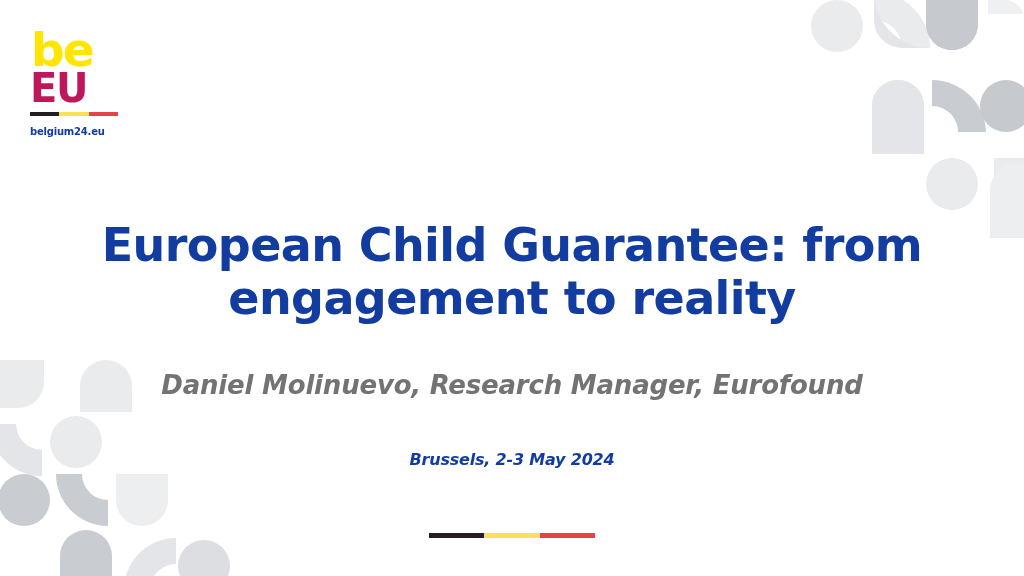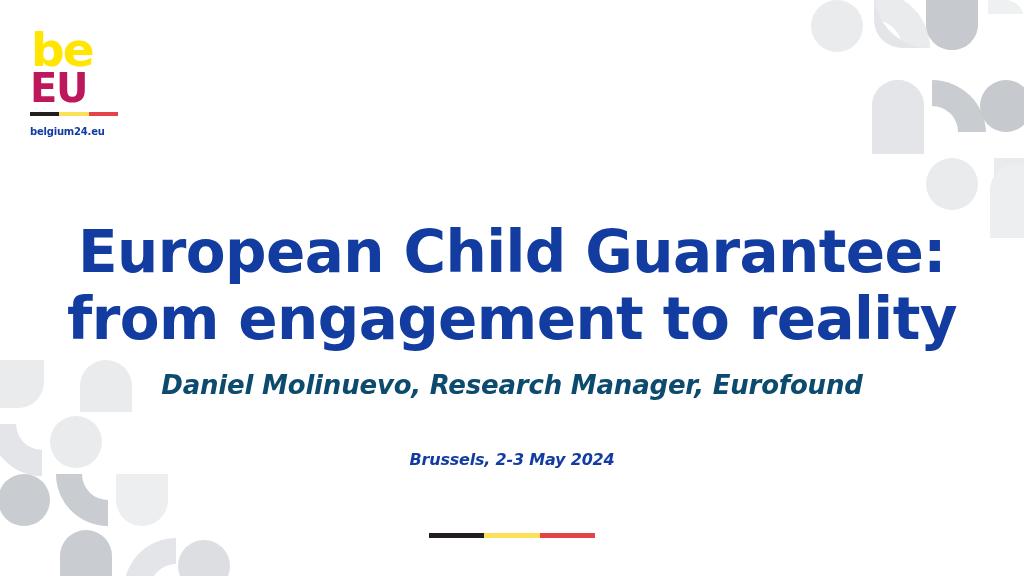--- a/index.html
+++ b/index.html
@@ -92,39 +92,39 @@
     text-align: center;
   }
 
   #slide-title {
     position: absolute;
     left: 40px;
     right: 40px;
     top: 219px;
     font-family: "DejaVu Sans", sans-serif;
     font-weight: 700;
-    font-size: 58px;
+    font-size: 46px;
     line-height: 1.16;
     letter-spacing: -0.6px;
     color: #123CA0;
     text-align: center;
   }
 
   #presenter {
     position: absolute;
     left: 40px;
     right: 40px;
     top: 370px;
     font-family: "DejaVu Sans", sans-serif;
     font-style: italic;
     font-weight: 700;
     font-size: 26px;
     line-height: 1.2;
     letter-spacing: -0.2px;
-    color: #0c4a6e;
+    color: #737373;
     text-align: center;
   }
 
   #event-info {
     position: absolute;
     left: 40px;
     right: 40px;
     top: 450px;
     font-family: "DejaVu Sans", sans-serif;
     font-style: italic;

